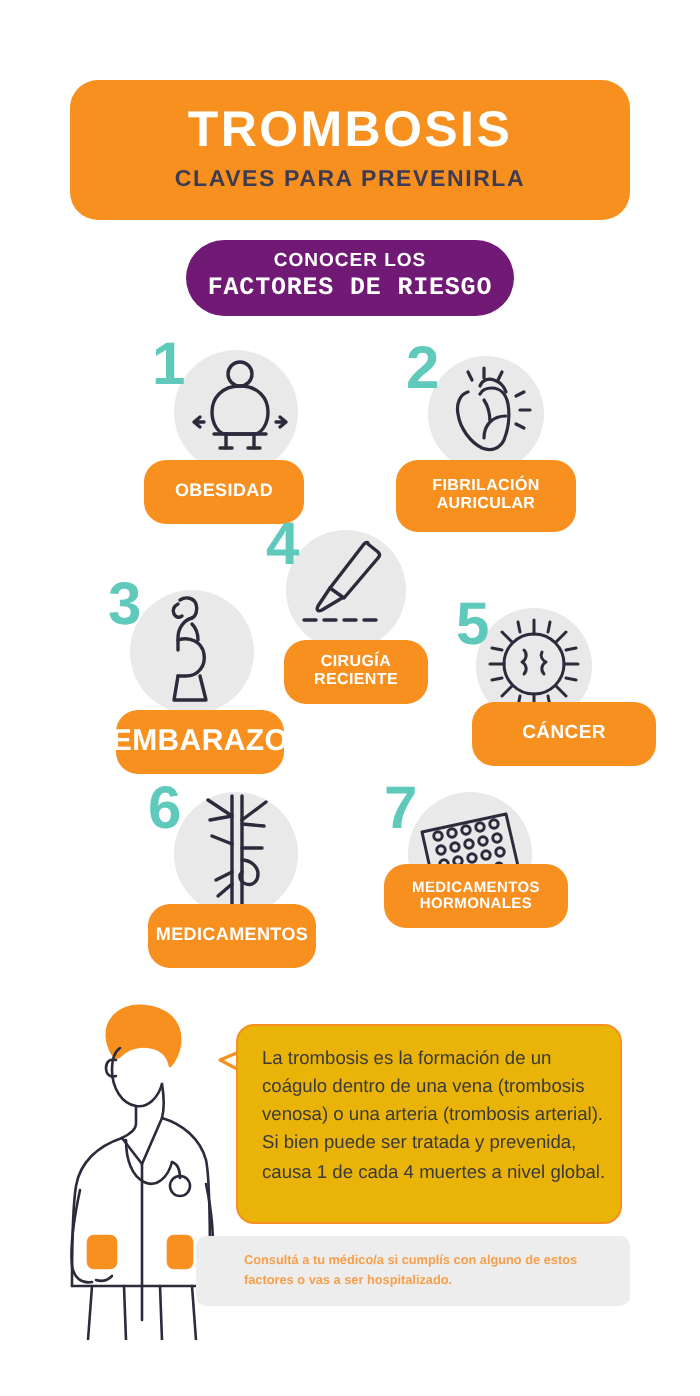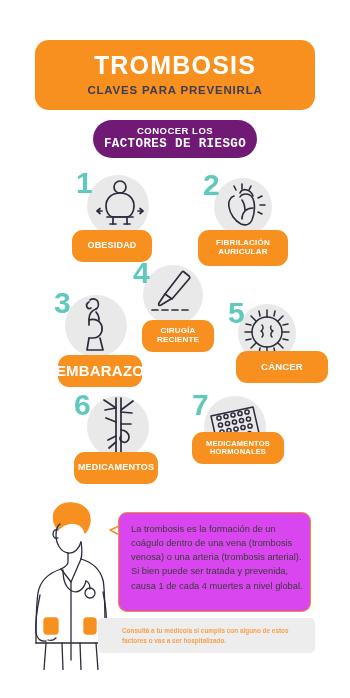--- a/index.html
+++ b/index.html
@@ -54,21 +54,21 @@
     letter-spacing:.2px; line-height:1.1; padding:16px 9px;
     white-space:pre-line;
   }
 
   
   .doctor{ position:absolute; left:22px; top:500px; width:110px; height:170px; }
 
   
   .bubble{
     position:absolute; left:118px; top:512px; width:193px; height:100px;
-    border:1.6px solid #F7901E; border-radius:9px; background:#d946ef;
+    border:1.6px solid #F7901E; border-radius:9px; background:#eab308;
   }
   .bubble-text{
     position:absolute; left:12px; top:9px; width:172px;
     color:#3A3A3A; font-size:9.3px; line-height:1.52;
   }
   .bubble-tail{ position:absolute; left:108px; top:520px; }
 
   
   .note{
     position:absolute; left:98px; top:618px; width:217px; height:35px;

